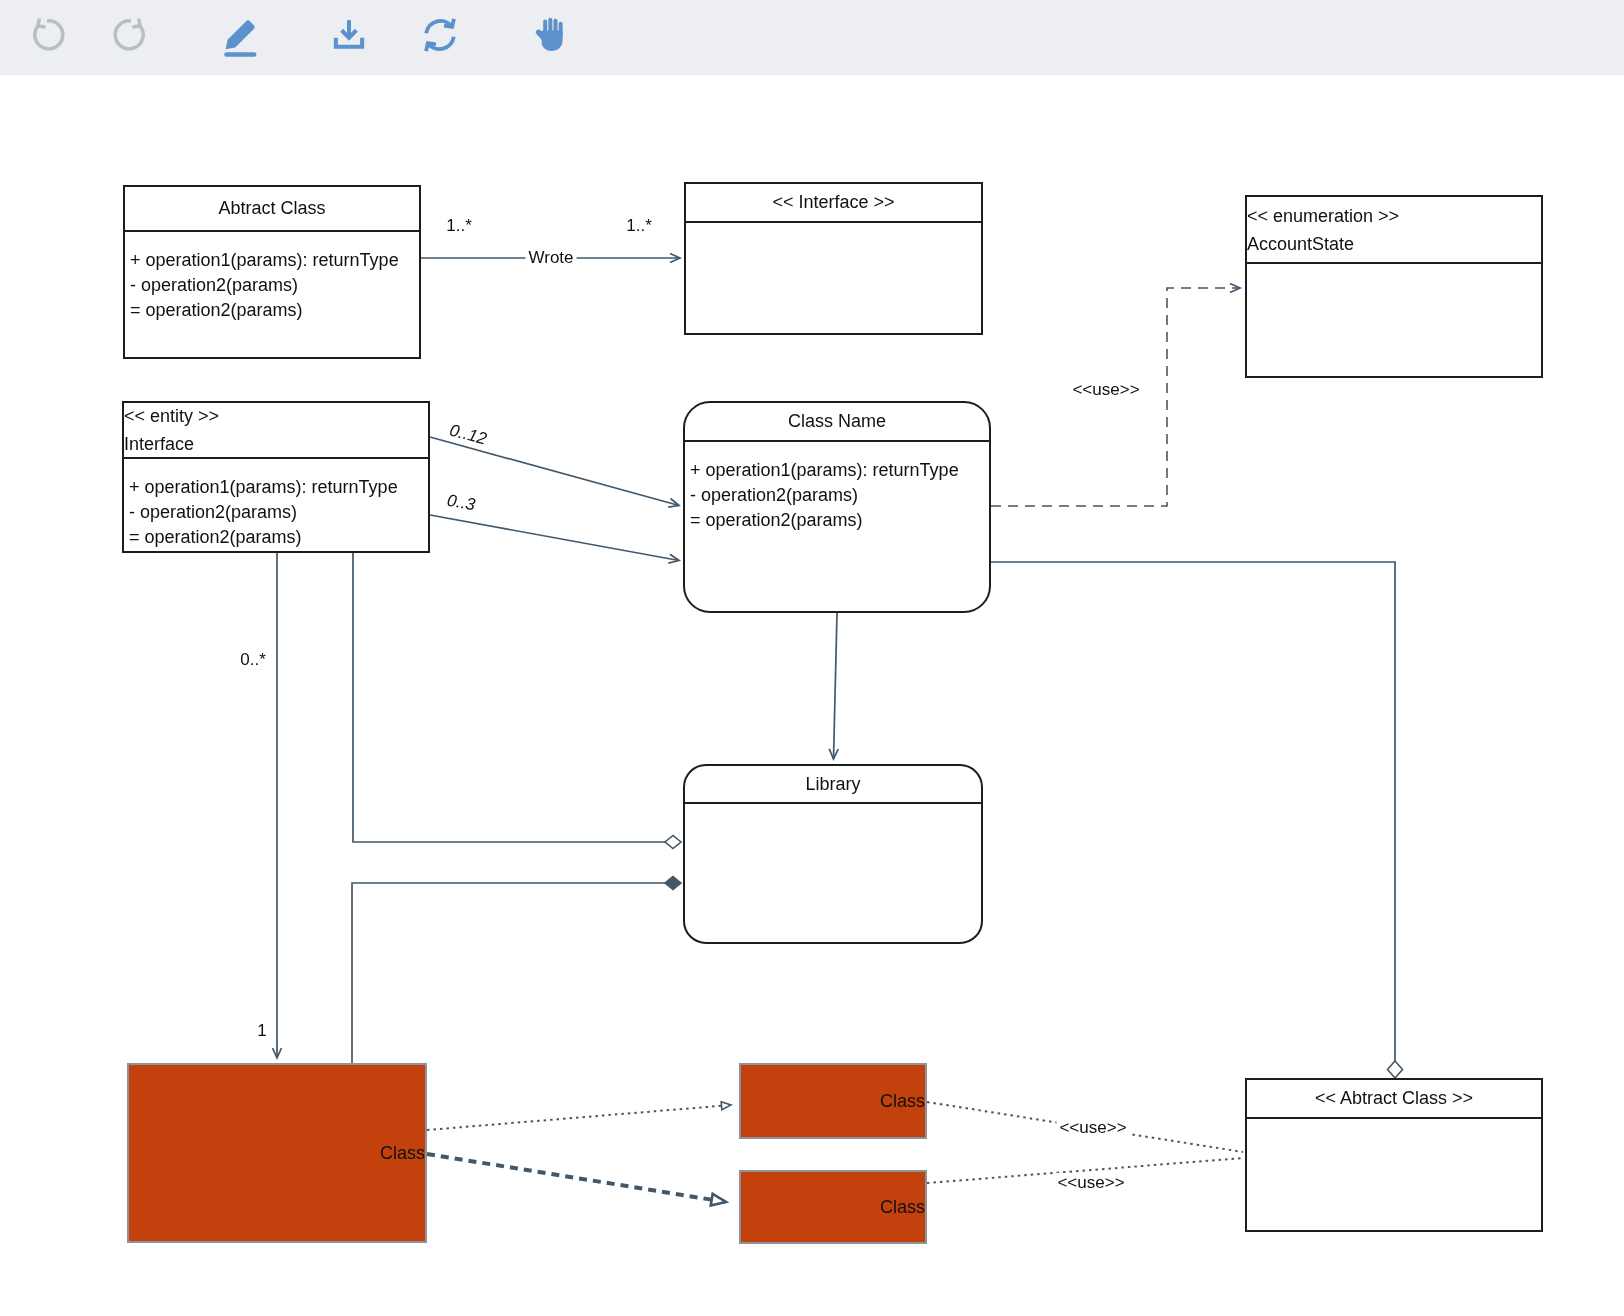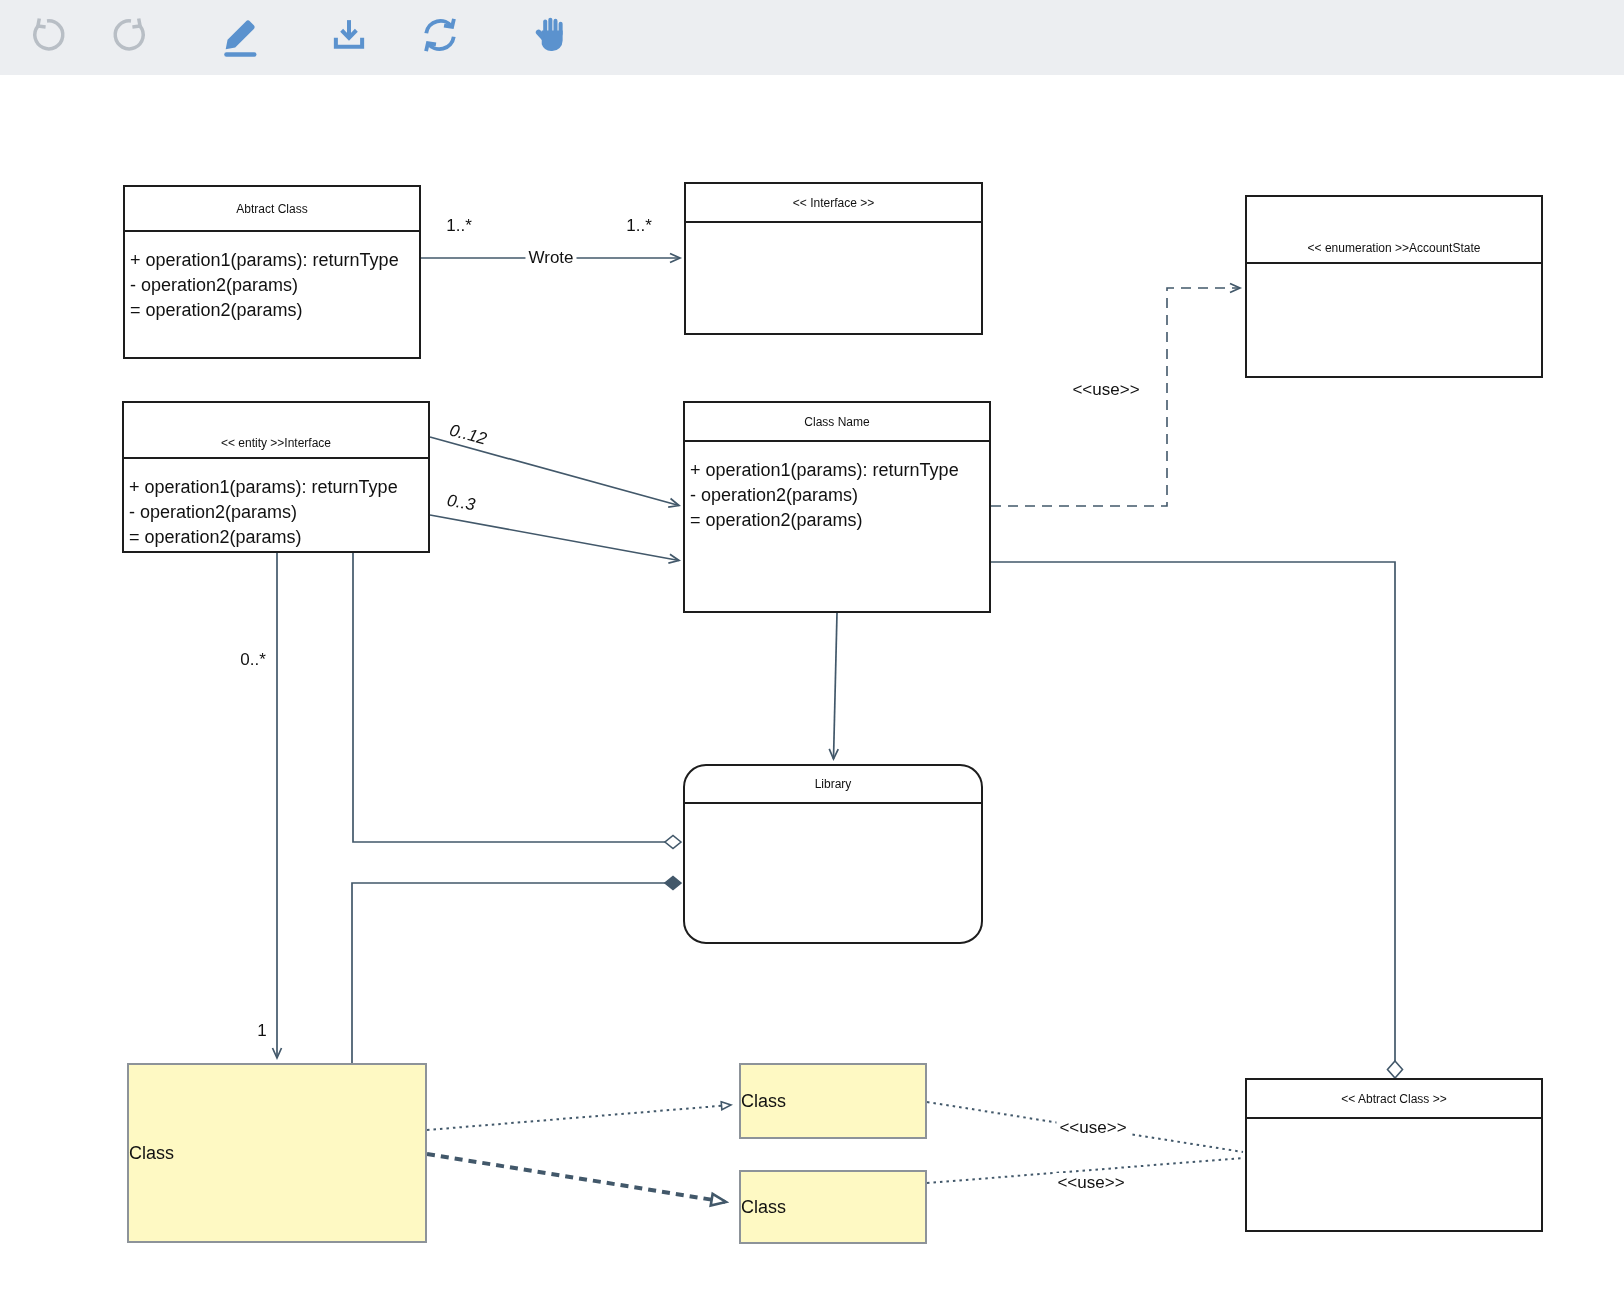--- a/index.html
+++ b/index.html
@@ -4,26 +4,26 @@
 <style>
   html,body{margin:0;padding:0;background:#fff;}
   body{width:1624px;height:1316px;position:relative;font-family:"Liberation Sans",sans-serif;color:#111;}
   .toolbar{position:absolute;left:0;top:0;width:1624px;height:75px;background:#eceef1;border-bottom:1px solid #e2e5e9;}
   .tool-btn{position:absolute;top:10px;width:46px;height:50px;background:transparent;border:none;padding:2px;cursor:pointer;}
   .tool-btn svg{display:block;margin:0 auto;}
   .canvas{position:absolute;left:0;top:75px;width:1624px;height:1241px;background:#ffffff;}
   .wires{position:absolute;left:0;top:0;width:1624px;height:1241px;}
 
   .uml-box{position:absolute;box-sizing:border-box;background:#fff;border:2px solid #1d1d1d;}
-  .uml-box .hd{box-sizing:border-box;border-bottom:2px solid #1d1d1d;text-align:center;font-size:12px;}
+  .uml-box .hd{box-sizing:border-box;border-bottom:2px solid #1d1d1d;text-align:center;font-size:18px;}
   .uml-box .bd{box-sizing:border-box;padding:16px 0 0 5px;font-size:18px;line-height:25px;word-break:break-all;}
-  .plain-box{position:absolute;box-sizing:border-box;background:#fef9c3;border:2px solid #8d9399;
-             display:flex;align-items:center;justify-content:flex-start;font-size:18px;}
+  .plain-box{position:absolute;box-sizing:border-box;background:#c2410c;border:2px solid #8d9399;
+             display:flex;align-items:center;justify-content:flex-end;font-size:18px;}
   .hd.one{display:flex;align-items:center;justify-content:center;}
-  .hd.two{display:flex;flex-direction:row;align-items:flex-end;justify-content:center;line-height:28px;}
+  .hd.two{display:flex;flex-direction:column;align-items:flex-start;justify-content:center;line-height:28px;}
 
   .lbl{position:absolute;transform:translate(-50%,-50%);font-size:17px;background:#fff;padding:0 3px;white-space:nowrap;}
   .lbl.it{font-style:italic;}
   .lbl.r15{transform:translate(-50%,-50%) rotate(15deg);}
   .lbl.r10{transform:translate(-50%,-50%) rotate(10deg);}
 </style>
 </head>
 <body>
 
 <div class="toolbar">
@@ -146,21 +146,21 @@
       <span>&lt;&lt; entity &gt;&gt;</span>
       <span>Interface</span>
     </div>
     <div class="bd">
       <div>+ operation1(params): returnType</div>
       <div>- operation2(params)</div>
       <div>= operation2(params)</div>
     </div>
   </div>
 
-  <div class="uml-box" style="left:683px;top:326px;width:308px;height:212px;">
+  <div class="uml-box" style="left:683px;top:326px;width:308px;height:212px;border-radius:27px;">
     <div class="hd one" style="height:39px;">
       <span>Class Name</span>
     </div>
     <div class="bd">
       <div>+ operation1(params): returnType</div>
       <div>- operation2(params)</div>
       <div>= operation2(params)</div>
     </div>
   </div>
 

